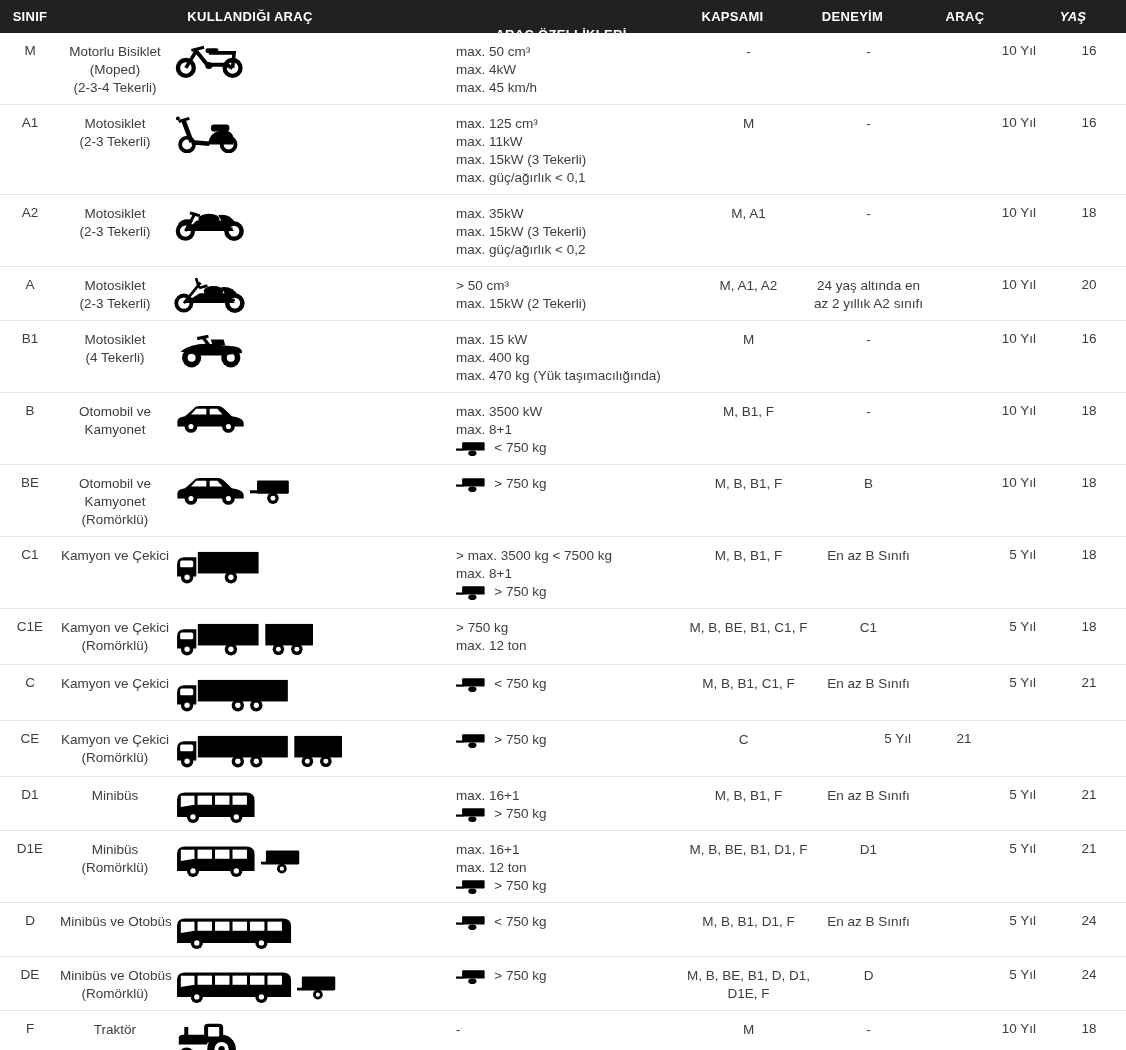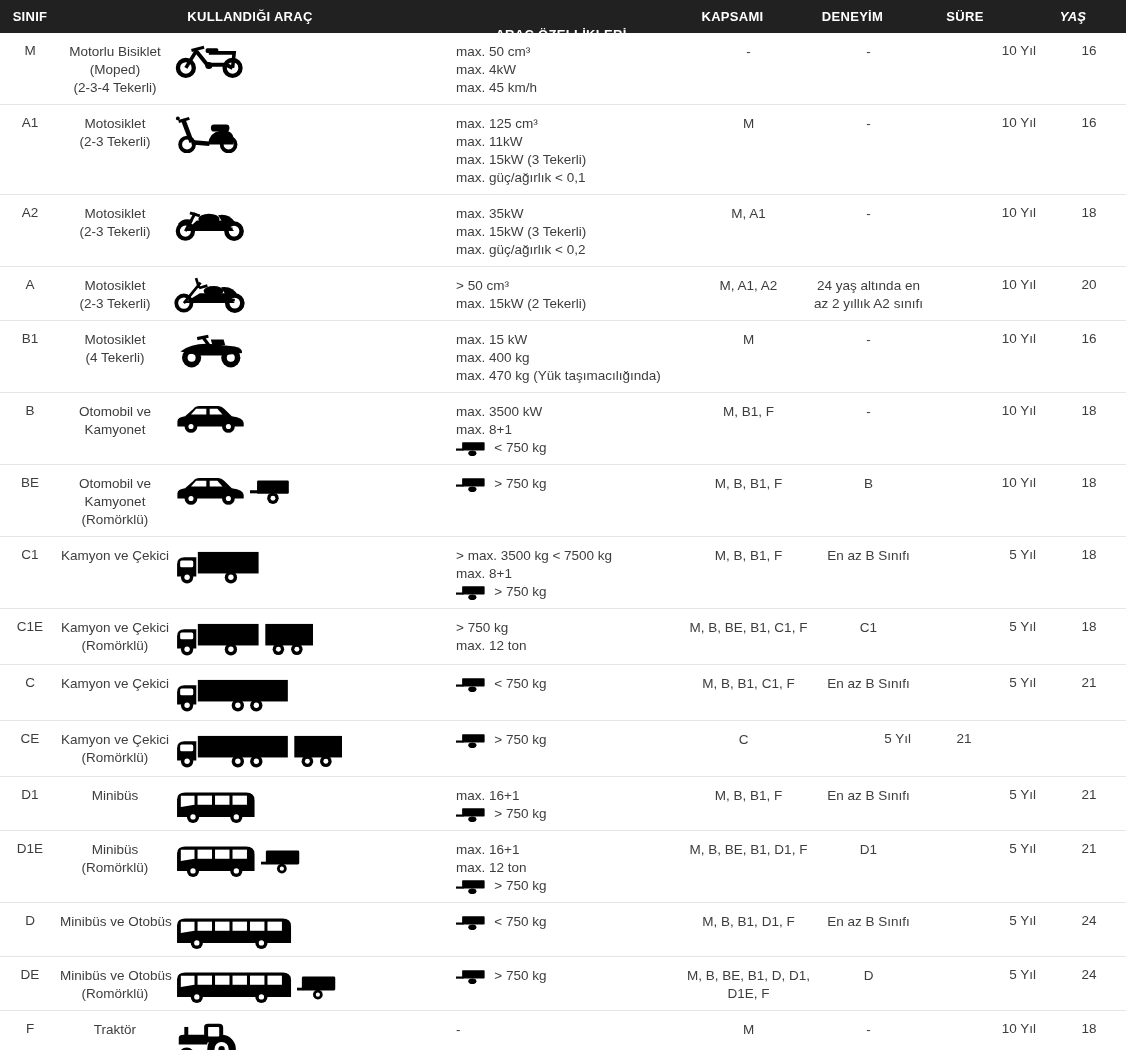--- a/index.html
+++ b/index.html
@@ -35,21 +35,21 @@
 </head>
 <body>
 
 <div id="license-table">
   <div class="hrow" id="table-header">
       <div class="hc h-sinif">SINIF</div>
       <div class="hc h-arac">KULLANDIĞI ARAÇ</div>
       <div class="hc h-oz">ARAÇ ÖZELLİKLERİ</div>
       <div class="hc h-kapsam">KAPSAMI</div>
       <div class="hc h-deneyim">DENEYİM</div>
-      <div class="hc h-sure">SÜRE</div>
+      <div class="hc h-sure">ARAÇ</div>
       <div class="hc h-yas">YAŞ</div>
     </div>
   <div id="table-body">
       <div class="row">
         <div class="c-sinif">M</div>
         <div class="c-name">
           <div>Motorlu Bisiklet</div>
           <div>(Moped)</div>
           <div>(2-3-4 Tekerli)</div>
         </div>

